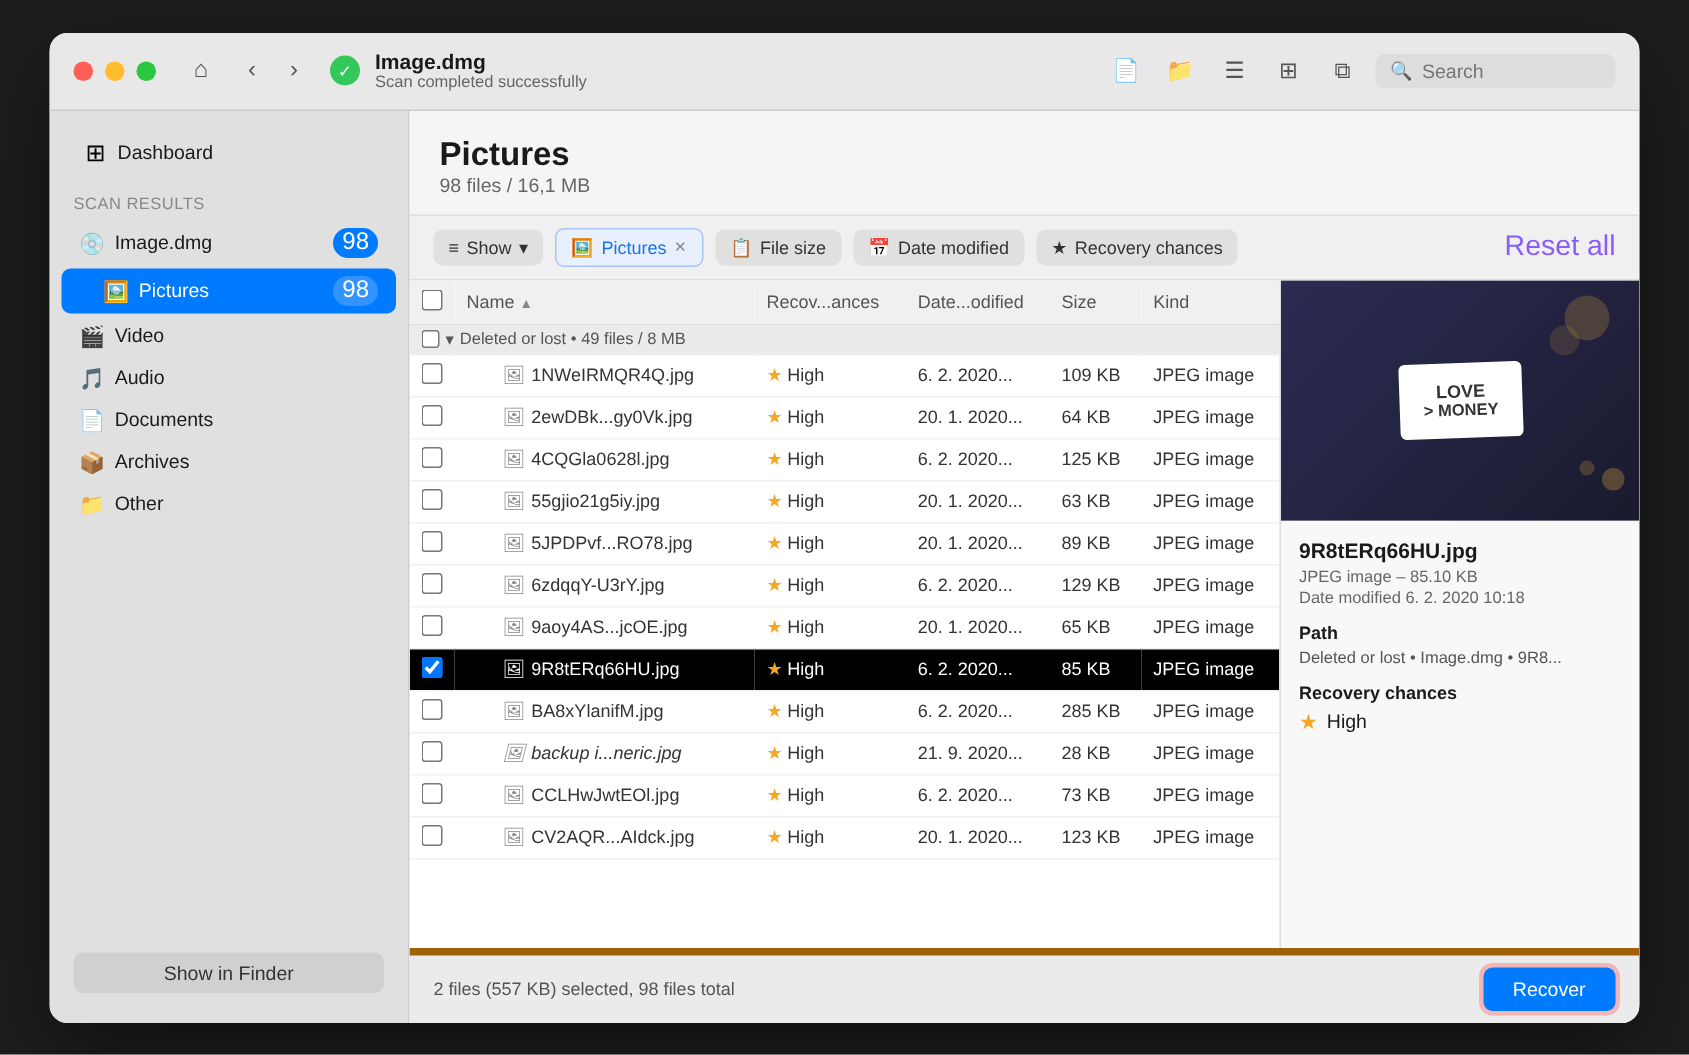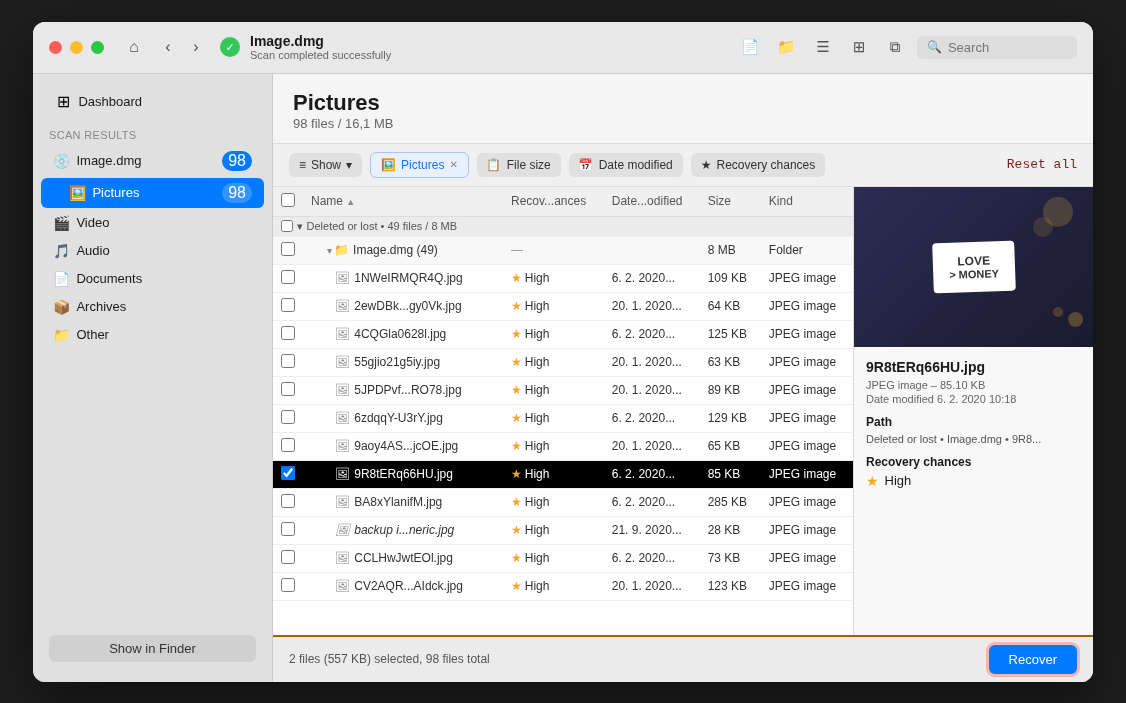--- a/index.html
+++ b/index.html
@@ -235,24 +235,23 @@
     .filter-btn.active {
       background: #e8f0fe;
       color: #1a73e8;
       border: 1px solid #aac4f5;
     }
     .filter-btn .close-x { font-size: 10px; color: #888; }
     .filter-sep { flex: 1; }
     .reset-btn {
       background: none;
       border: none;
-      color: #7f1d1d;
-      font-size: 13px;
-      cursor: pointer;
-      font-family: Liberation Mono, monospace;
+      color: #8b5cf6;
+      font-size: 19px;
+      cursor: pointer;
     }
 
     
     .split-view {
       display: flex;
       flex: 1;
       overflow: hidden;
     }
 
     
@@ -354,21 +353,21 @@
     .preview-path { font-size: 11px; color: #555; word-break: break-all; }
     .recovery-row { display: flex; align-items: center; gap: 6px; }
     .recovery-star { color: #f5a623; font-size: 14px; }
     .recovery-text { font-size: 13px; font-weight: 500; color: #1a1a1a; }
 
     
     .status-bar {
       display: flex;
       align-items: center;
       padding: 8px 16px;
-      border-top: 2px solid #a16207;
+      border-top: 5px solid #a16207;
       background: #ebebeb;
       font-size: 12px;
       color: #555;
     }
     .status-text { flex: 1; }
     .recover-btn {
       background: #007aff;
       color: white;
       border: none;
       border-radius: 6px;
@@ -521,34 +520,20 @@
               <tr>
                 <td colspan="6" style="padding:0;">
                   <div style="display:flex;align-items:center;background:#ebebeb;padding:3px 8px;font-size:11px;color:#555;gap:4px;">
                     <input type="checkbox" class="cb" style="width: 12px; height: 12px;">
                     <span>▾</span>
                     <span>Deleted or lost • 49 files / 8 MB</span>
                   </div>
                 </td>
               </tr>
 
-              <tr class="folder-row">
-                <td>
-                  <input type="checkbox" class="cb" style="">
-                </td>
-                <td style="padding-left:24px;">
-                  <span style="color:#888;font-size:10px;">▾ </span>
-                  <span>📁</span>
-                  <span>Image.dmg (49)</span>
-                </td>
-                <td><span class="dash">—</span></td>
-                <td></td>
-                <td>8 MB</td>
-                <td>Folder</td>
-              </tr>
 
               <tr>
                 <td><input type="checkbox" class="cb" style=""></td>
                 <td style="padding-left:32px;"><span class="file-icon">🖼</span><span class="file-name">1NWeIRMQR4Q.jpg</span></td>
                 <td><span class="star">★</span><span class="recovery-high">High</span></td>
                 <td>6. 2. 2020...</td>
                 <td>109 KB</td>
                 <td>JPEG image</td>
               </tr>
               <tr>

